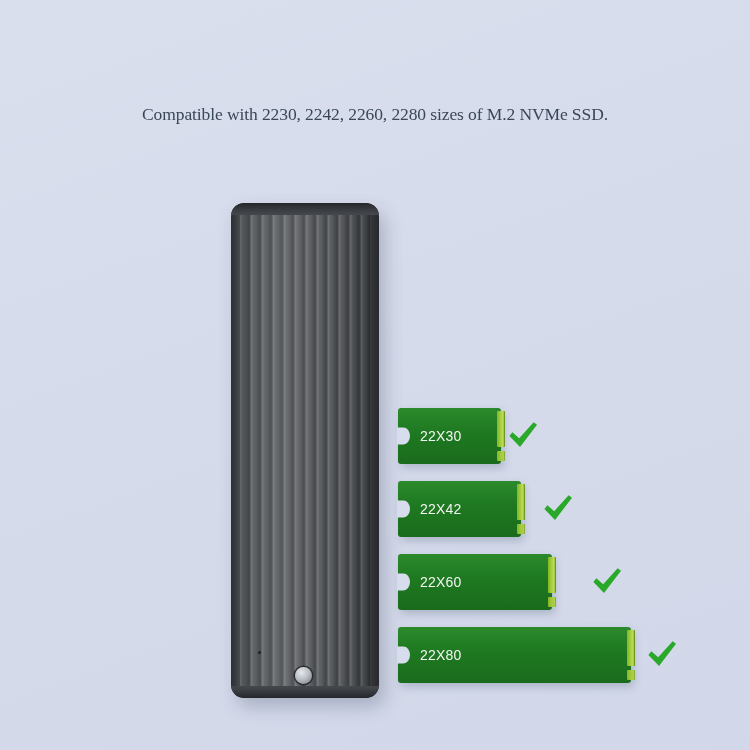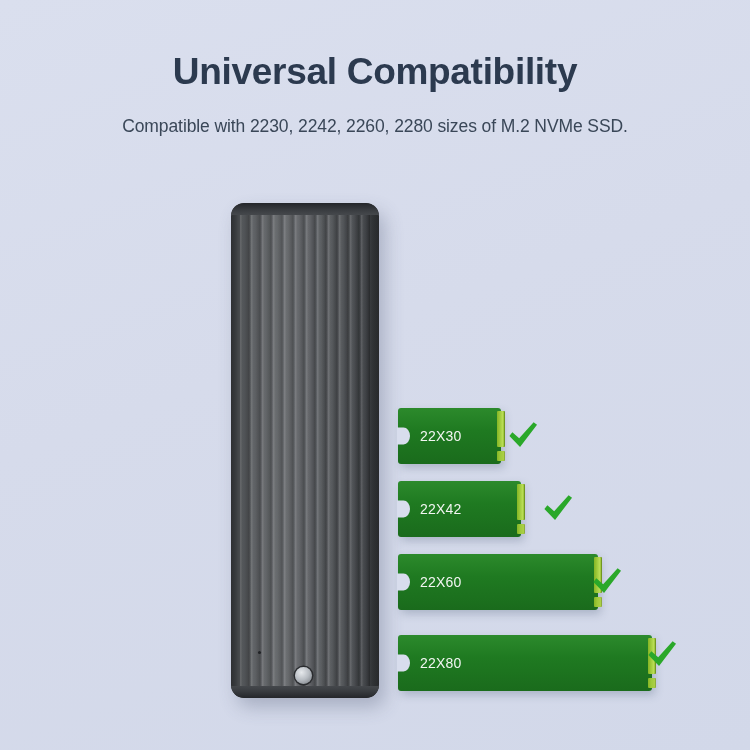--- a/index.html
+++ b/index.html
@@ -31,28 +31,29 @@
     text-align: center;
     font-size: 37px;
     font-weight: bold;
     letter-spacing: -0.3px;
     color: #2c3a4f;
     line-height: 44px;
   }
   #subhead {
     position: absolute;
     left: 0;
-    top: 114px;
+    top: 102px;
     width: 750px;
     text-align: center;
     font-size: 17.5px;
     font-weight: normal;
     letter-spacing: -0.1px;
     color: #3a4758;
     line-height: 24px;
+    font-family: Liberation Serif, serif;
   }
 
   
   #enclosure {
     position: absolute;
     left: 231px;
     top: 203px;
     width: 148px;
     height: 495px;
     border-radius: 13px;
@@ -193,21 +194,20 @@
     width: 34px;
     height: 34px;
   }
   .check svg { display: block; width: 100%; height: 100%; }
 </style>
 </head>
 <body>
 
 <div id="stage">
 
-  <div id="headline">Universal Compatibility</div>
 
   <div id="subhead">Compatible with 2230, 2242, 2260, 2280 sizes of M.2 NVMe SSD.</div>
 
   <div id="enclosure">
     <div class="cap-top"></div>
     <div id="ribs"></div>
     <div id="sheen"></div>
     <div id="led-dot"></div>
     <div id="screw"></div>
     <div class="cap-bot"></div>
@@ -219,27 +219,27 @@
         <div class="label">22X30</div>
         <div class="conn"></div>
         <div class="conn-b"></div>
       </div>
       <div class="ssd" style="left: 398px; top: 481px; width: 123px;">
         <div class="notch" style="background: rgb(216, 221, 237);"></div>
         <div class="label">22X42</div>
         <div class="conn"></div>
         <div class="conn-b"></div>
       </div>
-      <div class="ssd" style="left: 398px; top: 554px; width: 200px;">
+      <div class="ssd" style="left: 398px; top: 554px; width: 154px;">
         <div class="notch" style="background: rgb(216, 221, 237);"></div>
         <div class="label">22X60</div>
         <div class="conn"></div>
         <div class="conn-b"></div>
       </div>
-      <div class="ssd" style="left: 398px; top: 627px; width: 254px; margin-top: 8px;">
+      <div class="ssd" style="left: 398px; top: 627px; width: 233px;">
         <div class="notch" style="background: rgb(216, 221, 237);"></div>
         <div class="label">22X80</div>
         <div class="conn"></div>
         <div class="conn-b"></div>
       </div>
     </div>
 
 <div class="check" style="left: 506px; top: 418px;">
       <svg viewBox="0 0 32 32" xmlns="http://www.w3.org/2000/svg">
         <path d="M3.2 17.0 L6.0 13.4 L12.4 19.0 L26.0 4.0 L29.2 6.4 L13.2 27.2 Z" fill="#2aa82a"></path>

